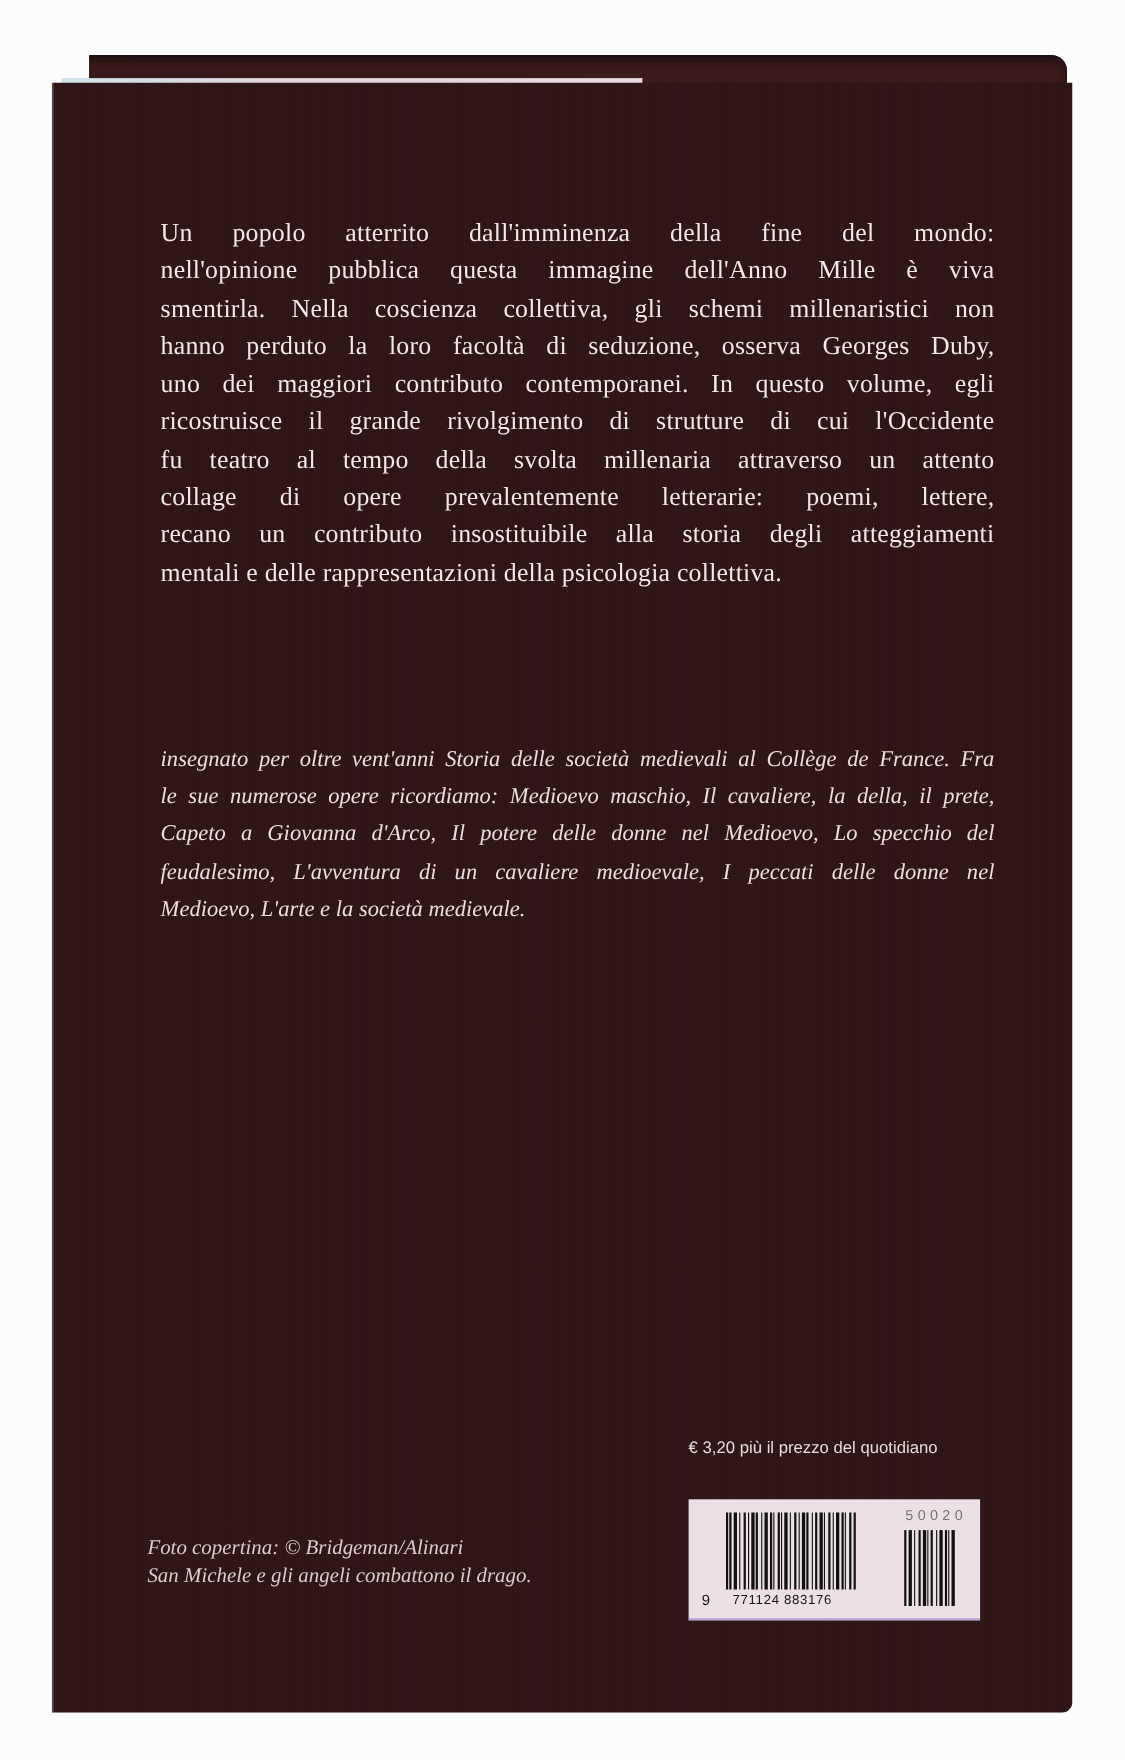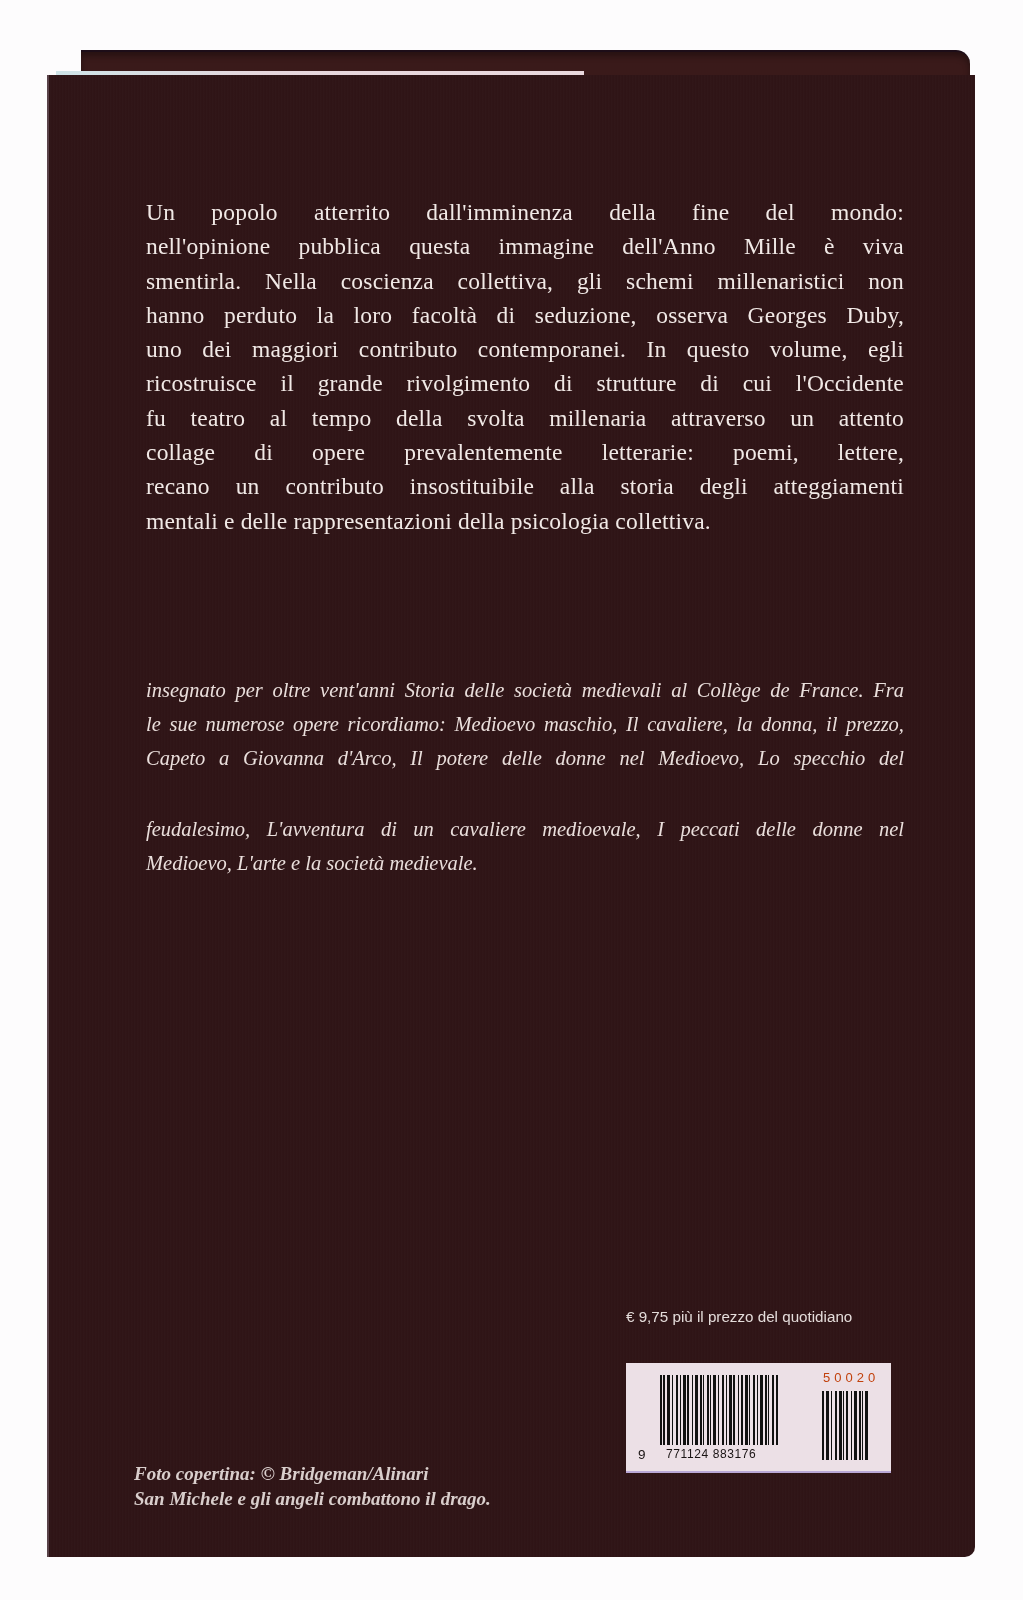--- a/index.html
+++ b/index.html
@@ -111,21 +111,21 @@
   .bar { background: #111; height: 100%; }
   .gap { height: 100%; }
   .addon-digits {
     position: absolute;
     left: 197px;
     top: 7px;
     width: 60px;
     font-family: "Liberation Sans", "DejaVu Sans", sans-serif;
     font-size: 13px;
     letter-spacing: 4px;
-    color: #c2410c;
+    color: #737373;
   }
   .ean-first {
     position: absolute;
     left: 12px;
     top: 84px;
     font-family: "Liberation Sans", "DejaVu Sans", sans-serif;
     font-size: 13.5px;
     color: #1a1414;
   }
   .ean-rest {
@@ -133,28 +133,27 @@
     left: 40px;
     top: 84px;
     font-family: "Liberation Sans", "DejaVu Sans", sans-serif;
     font-size: 12px;
     letter-spacing: 0.6px;
     color: #1a1414;
   }
   .credits {
     position: absolute;
     left: 134px;
-    top: 1462px;
+    top: 1396px;
     width: 440px;
     color: #d9cecc;
     font-family: "Liberation Serif", "DejaVu Serif", serif;
     font-style: italic;
     font-size: 19px;
     line-height: 24.5px;
-    font-weight: bold;
   }
   .credits div { white-space: nowrap; }
 </style>
 </head>
 <body>
 
 <div class="book-back-edge"></div>
 <div class="book-page-edge"></div>
 
 <div class="cover"></div>
@@ -167,27 +166,27 @@
   <span style="display: block; text-align: justify; text-align-last: justify;">uno dei maggiori contributo contemporanei. In questo volume, egli</span>
   <span style="display: block; text-align: justify; text-align-last: justify;">ricostruisce il grande rivolgimento di strutture di cui l'Occidente</span>
   <span style="display: block; text-align: justify; text-align-last: justify;">fu teatro al tempo della svolta millenaria attraverso un attento</span>
   <span style="display: block; text-align: justify; text-align-last: justify;">collage di opere prevalentemente letterarie: poemi, lettere,</span>
   <span style="display: block; text-align: justify; text-align-last: justify;">recano un contributo insostituibile alla storia degli atteggiamenti</span>
   <span style="display: block; text-align: justify; text-align-last: left;">mentali e delle rappresentazioni della psicologia collettiva.</span>
 </div>
 
 <div class="bio">
   <span style="display: block; text-align: justify; text-align-last: justify;">insegnato per oltre vent'anni Storia delle società medievali al Collège de France. Fra</span>
-  <span style="display: block; text-align: justify; text-align-last: justify;">le sue numerose opere ricordiamo: Medioevo maschio, Il cavaliere, la donna, il prezzo,</span>
+  <span style="display: block; text-align: justify; text-align-last: justify;">le sue numerose opere ricordiamo: Medioevo maschio, Il cavaliere, la della, il prete,</span>
   <span style="display: block; text-align: justify; text-align-last: justify;">Capeto a Giovanna d'Arco, Il potere delle donne nel Medioevo, Lo specchio del</span>
-  <span style="display: block; text-align: justify; text-align-last: justify; margin-top: 36px;">feudalesimo, L'avventura di un cavaliere medioevale, I peccati delle donne nel</span>
+  <span style="display: block; text-align: justify; text-align-last: justify;">feudalesimo, L'avventura di un cavaliere medioevale, I peccati delle donne nel</span>
   <span style="display: block; text-align: justify; text-align-last: left;">Medioevo, L'arte e la società medievale.</span>
 </div>
 
-<div class="price">€ 9,75 più il prezzo del quotidiano</div>
+<div class="price">€ 3,20 più il prezzo del quotidiano</div>
 
 <div class="barcode-box">
   <div class="barcode-main">
     <div class="bar" style="width:2px"></div>
       <div class="gap" style="width:1px"></div>
     <div class="bar" style="width:2px"></div>
       <div class="gap" style="width:2px"></div>
     <div class="bar" style="width:3px"></div>
       <div class="gap" style="width:2px"></div>
     <div class="bar" style="width:1px"></div>

